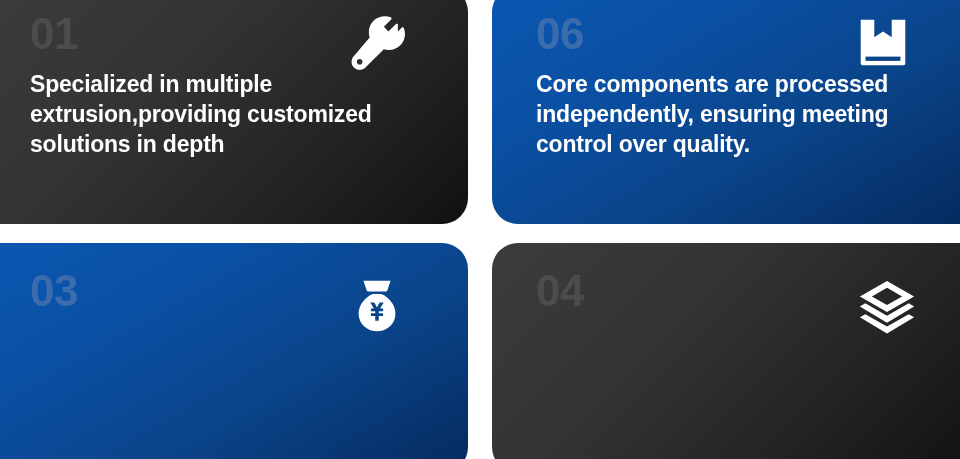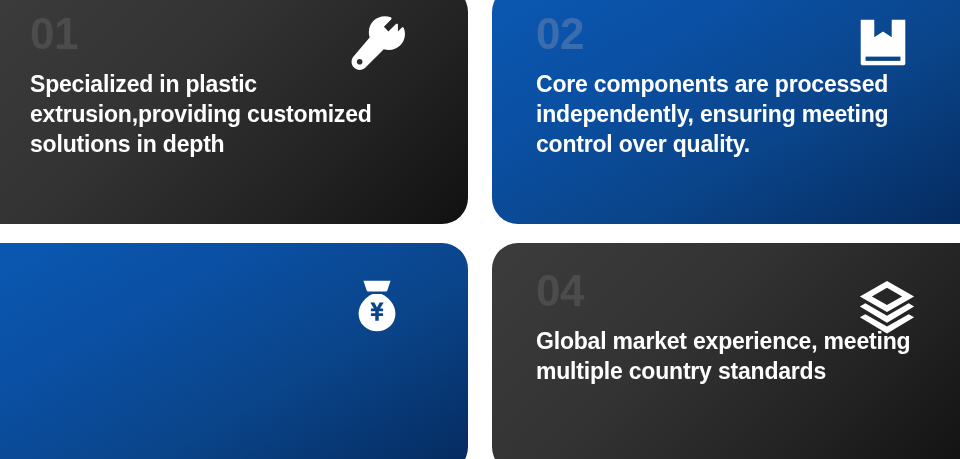--- a/index.html
+++ b/index.html
@@ -115,57 +115,57 @@
 
   <div class="feature-card card-1 theme-dark">
     <div class="card-inner">
       <div class="card-icon">
         <svg viewBox="0 0 64 64" xmlns="http://www.w3.org/2000/svg" aria-hidden="true">
           <path fill="#ffffff" d="M53.6 8.4c-.6-.6-1.6-.6-2.3 0l-7.5 7.5-4.7-4.7 7.5-7.5c.7-.7.5-1.9-.4-2.3-5.9-2.4-13-1.2-17.8 3.6-4.6 4.6-5.9 11.3-4 17.1L8.2 41.3c-3.3 3.3-3.3 8.6 0 11.9 3.3 3.3 8.6 3.3 11.9 0l18.9-18.9c5.8 1.9 12.5.6 17.1-4 4.8-4.8 6-11.9 3.6-17.8-.4-.9-1.6-1.1-2.3-.4l-3.8 3.8z"></path>
           <circle cx="14.1" cy="47.2" r="2.9" fill="#2e2e2e"></circle>
         </svg>
       </div>
       <div class="card-number">01</div>
-      <h3 class="card-title">Specialized in plastic extrusion,providing customized solutions in depth</h3>
+      <h3 class="card-title">Specialized in multiple extrusion,providing customized solutions in depth</h3>
     </div>
   </div>
 
   <div class="feature-card card-2 theme-blue">
     <div class="card-inner">
       <div class="card-icon">
         <svg viewBox="0 0 64 64" xmlns="http://www.w3.org/2000/svg" aria-hidden="true">
           <path fill="#ffffff" d="M9 6h14v18l9-6 9 6V6h14v45c0 1.1-.9 2-2 2H11c-1.1 0-2-.9-2-2V6z"></path>
           <rect x="14" y="44" width="36" height="4.4" fill="#0a4489"></rect>
         </svg>
       </div>
-      <div class="card-number">02</div>
+      <div class="card-number">06</div>
       <h3 class="card-title">Core components are processed independently, ensuring meeting control over quality.</h3>
     </div>
   </div>
 
   <div class="feature-card card-3 theme-blue">
     <div class="card-inner">
       <div class="card-icon">
         <svg viewBox="0 0 64 64" xmlns="http://www.w3.org/2000/svg" aria-hidden="true">
           <path fill="#ffffff" d="M18 6h28l-3.2 9.5c-.3 1-1.2 1.6-2.2 1.6H23.4c-1 0-1.9-.6-2.2-1.6L18 6z"></path>
           <path fill="#ffffff" d="M22.5 9.5l4 5.6h11l4-5.6-4.4 3.2-3.3-3.2-3.3 3.2-4.4-3.2z"></path>
           <path fill="#ffffff" d="M27.5 19.5h9c7 3.2 14.5 10.4 14.5 20.2C51 50.4 42.5 58 32 58S13 50.4 13 39.7c0-9.8 7.5-17 14.5-20.2z"></path>
           <path fill="#0a4489" d="M29.3 28.5l2.7 5 2.7-5h4.2l-3.7 6.2h3.1v2.7h-4.5v2.1h4.5v2.7h-4.5v5.1h-3.6v-5.1h-4.5v-2.7h4.5v-2.1h-4.5v-2.7h3.1l-3.7-6.2h4.2z"></path>
         </svg>
       </div>
+      <div class="card-number">03</div>
     </div>
   </div>
 
   <div class="feature-card card-4 theme-dark">
     <div class="card-inner">
       <div class="card-icon">
         <svg viewBox="0 0 64 64" xmlns="http://www.w3.org/2000/svg" aria-hidden="true">
           <path fill="#ffffff" d="M32 4L60 20 32 36 4 20 32 4zm0 7.2L16.4 20 32 28.8 47.6 20 32 11.2z"></path>
           <path fill="#ffffff" d="M9.6 27.2L32 40l22.4-12.8 5.6 3.2L32 47.2 4 30.4l5.6-3.2z"></path>
           <path fill="#ffffff" d="M9.6 38.4L32 51.2l22.4-12.8 5.6 3.2L32 58.4 4 41.6l5.6-3.2z"></path>
         </svg>
       </div>
       <div class="card-number">04</div>
-      <h3 class="card-title">Global market experience, meeting multiple country standards</h3>
     </div>
   </div>
 
 </div>
 
 </body></html>

